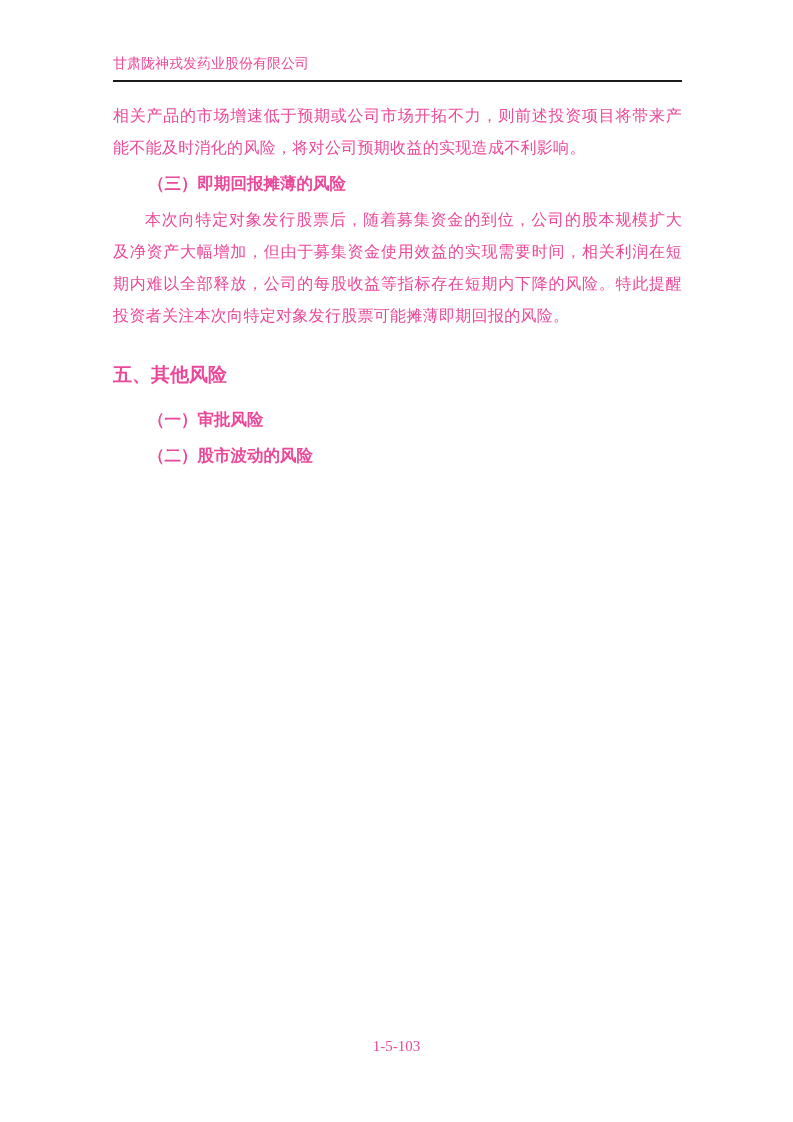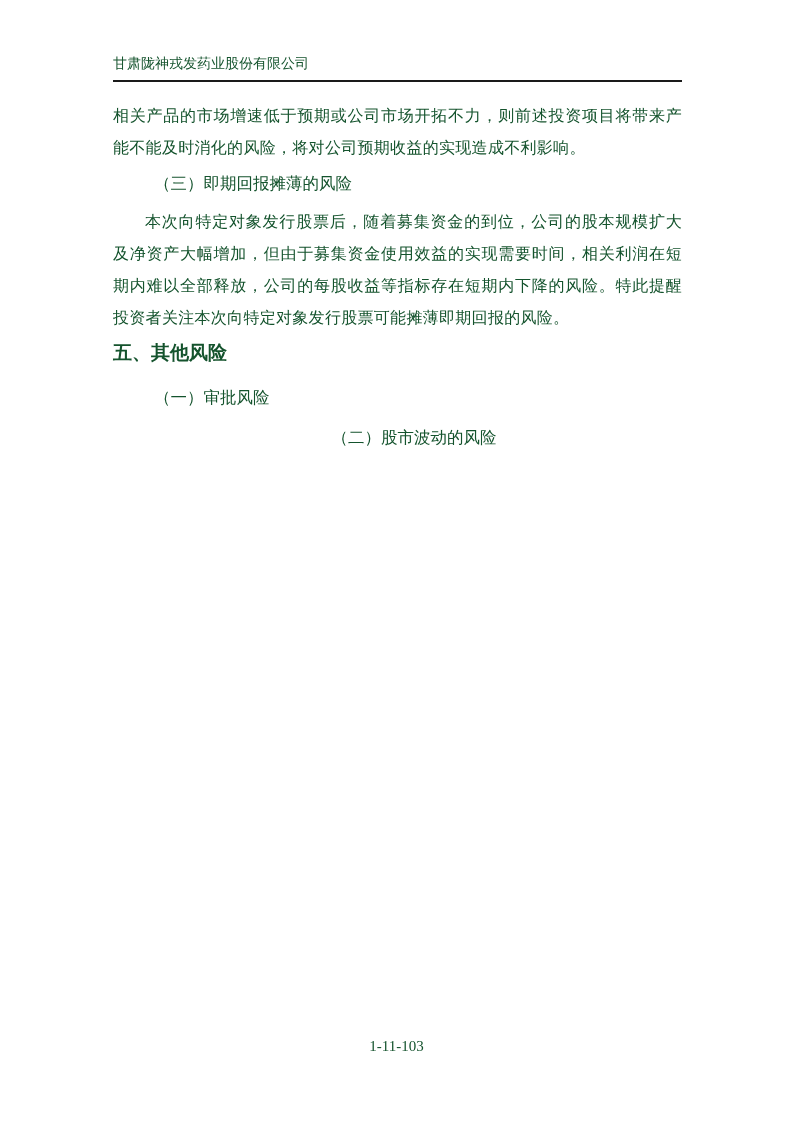--- a/index.html
+++ b/index.html
@@ -5,21 +5,21 @@
   html, body {
     margin: 0;
     padding: 0;
     background: #ffffff;
   }
   .page {
     position: relative;
     width: 793px;
     height: 1122px;
     background: #ffffff;
-    color: #14532d;
+    color: #ec4899;
     font-family: "Liberation Serif", "DejaVu Serif", serif;
     overflow: hidden;
   }
   .header {
     position: absolute;
     top: 53px;
     left: 113px;
     right: 111px;
     display: flex;
     justify-content: space-between;
@@ -48,39 +48,39 @@
     line-height: 32px;
     text-align: justify;
     text-indent: 2em;
     letter-spacing: 0.3px;
     font-family: Liberation Mono, monospace;
   }
   .para.no-indent {
     text-indent: 0;
   }
   .sub-heading {
-    margin: 8px;
+    margin: 2px;
     font-family: "Liberation Sans", "DejaVu Sans", sans-serif;
-    font-weight: normal;
+    font-weight: bold;
     font-size: 16.5px;
     line-height: 32px;
     text-indent: 2em;
   }
   .section-heading {
     margin: 0;
     font-family: "Liberation Sans", "DejaVu Sans", sans-serif;
     font-weight: bold;
     font-size: 19px;
     line-height: 36px;
     text-indent: 0;
   }
   .mt2  { margin-top: 2px; }
-  .mt4  { margin-top: 4px; text-align: center; }
+  .mt4  { margin-top: 4px; }
   .mt6  { margin-top: 6px; }
-  .mt8  { margin-top: 0; }
+  .mt8  { margin-top: 24px; }
   .mt10 { margin-top: 10px; }
   .footer {
     position: absolute;
     top: 1036px;
     left: 0;
     width: 793px;
     text-align: center;
     font-size: 15px;
     line-height: 20px;
   }
@@ -108,16 +108,16 @@
 
     <p class="sub-heading mt10">（一）审批风险</p>
 
 
     <p class="sub-heading mt4">（二）股市波动的风险</p>
 
 
   </div>
 
   <div class="footer">
-    <span>1-11-103</span>
+    <span>1-5-103</span>
   </div>
 
 </div>
 
 </body></html>

